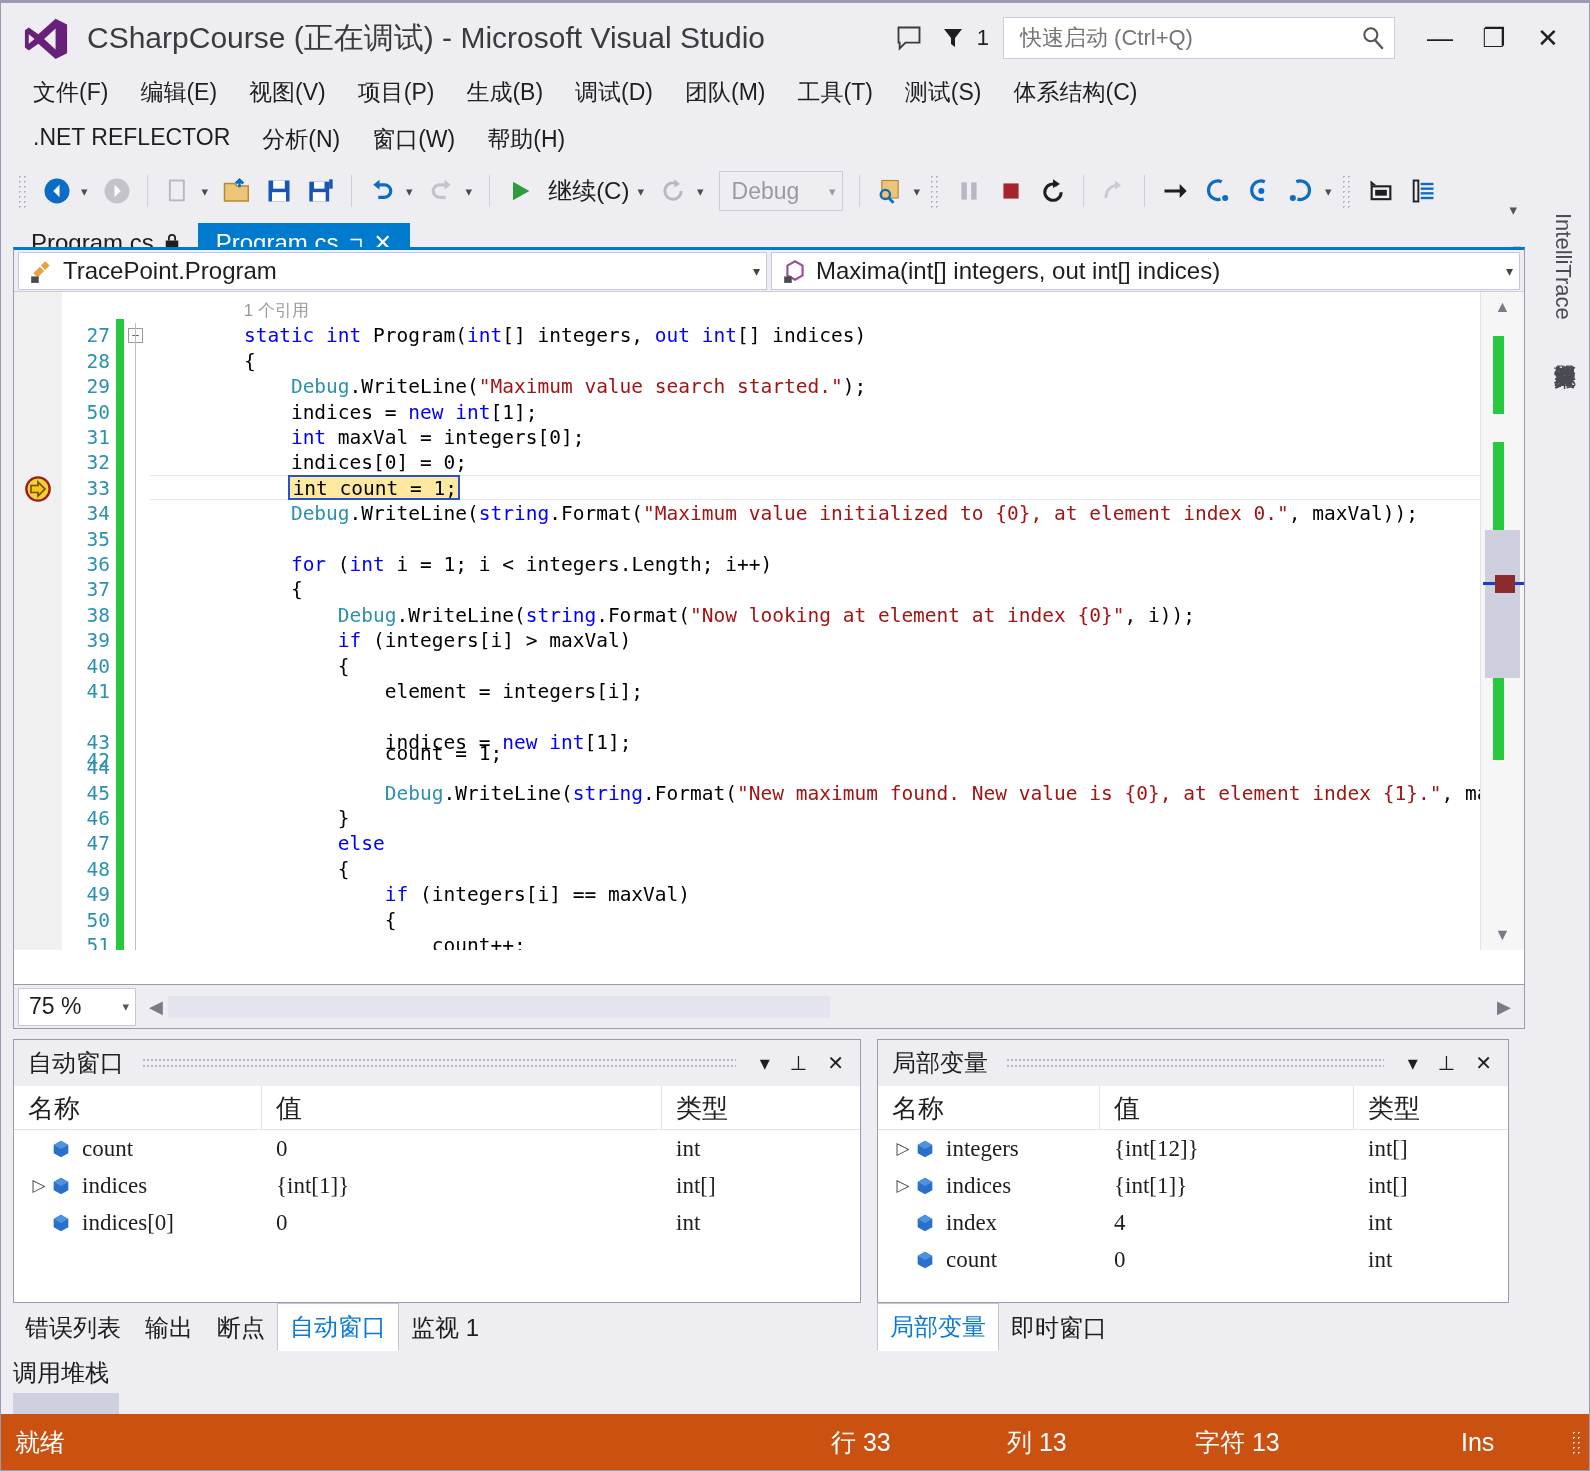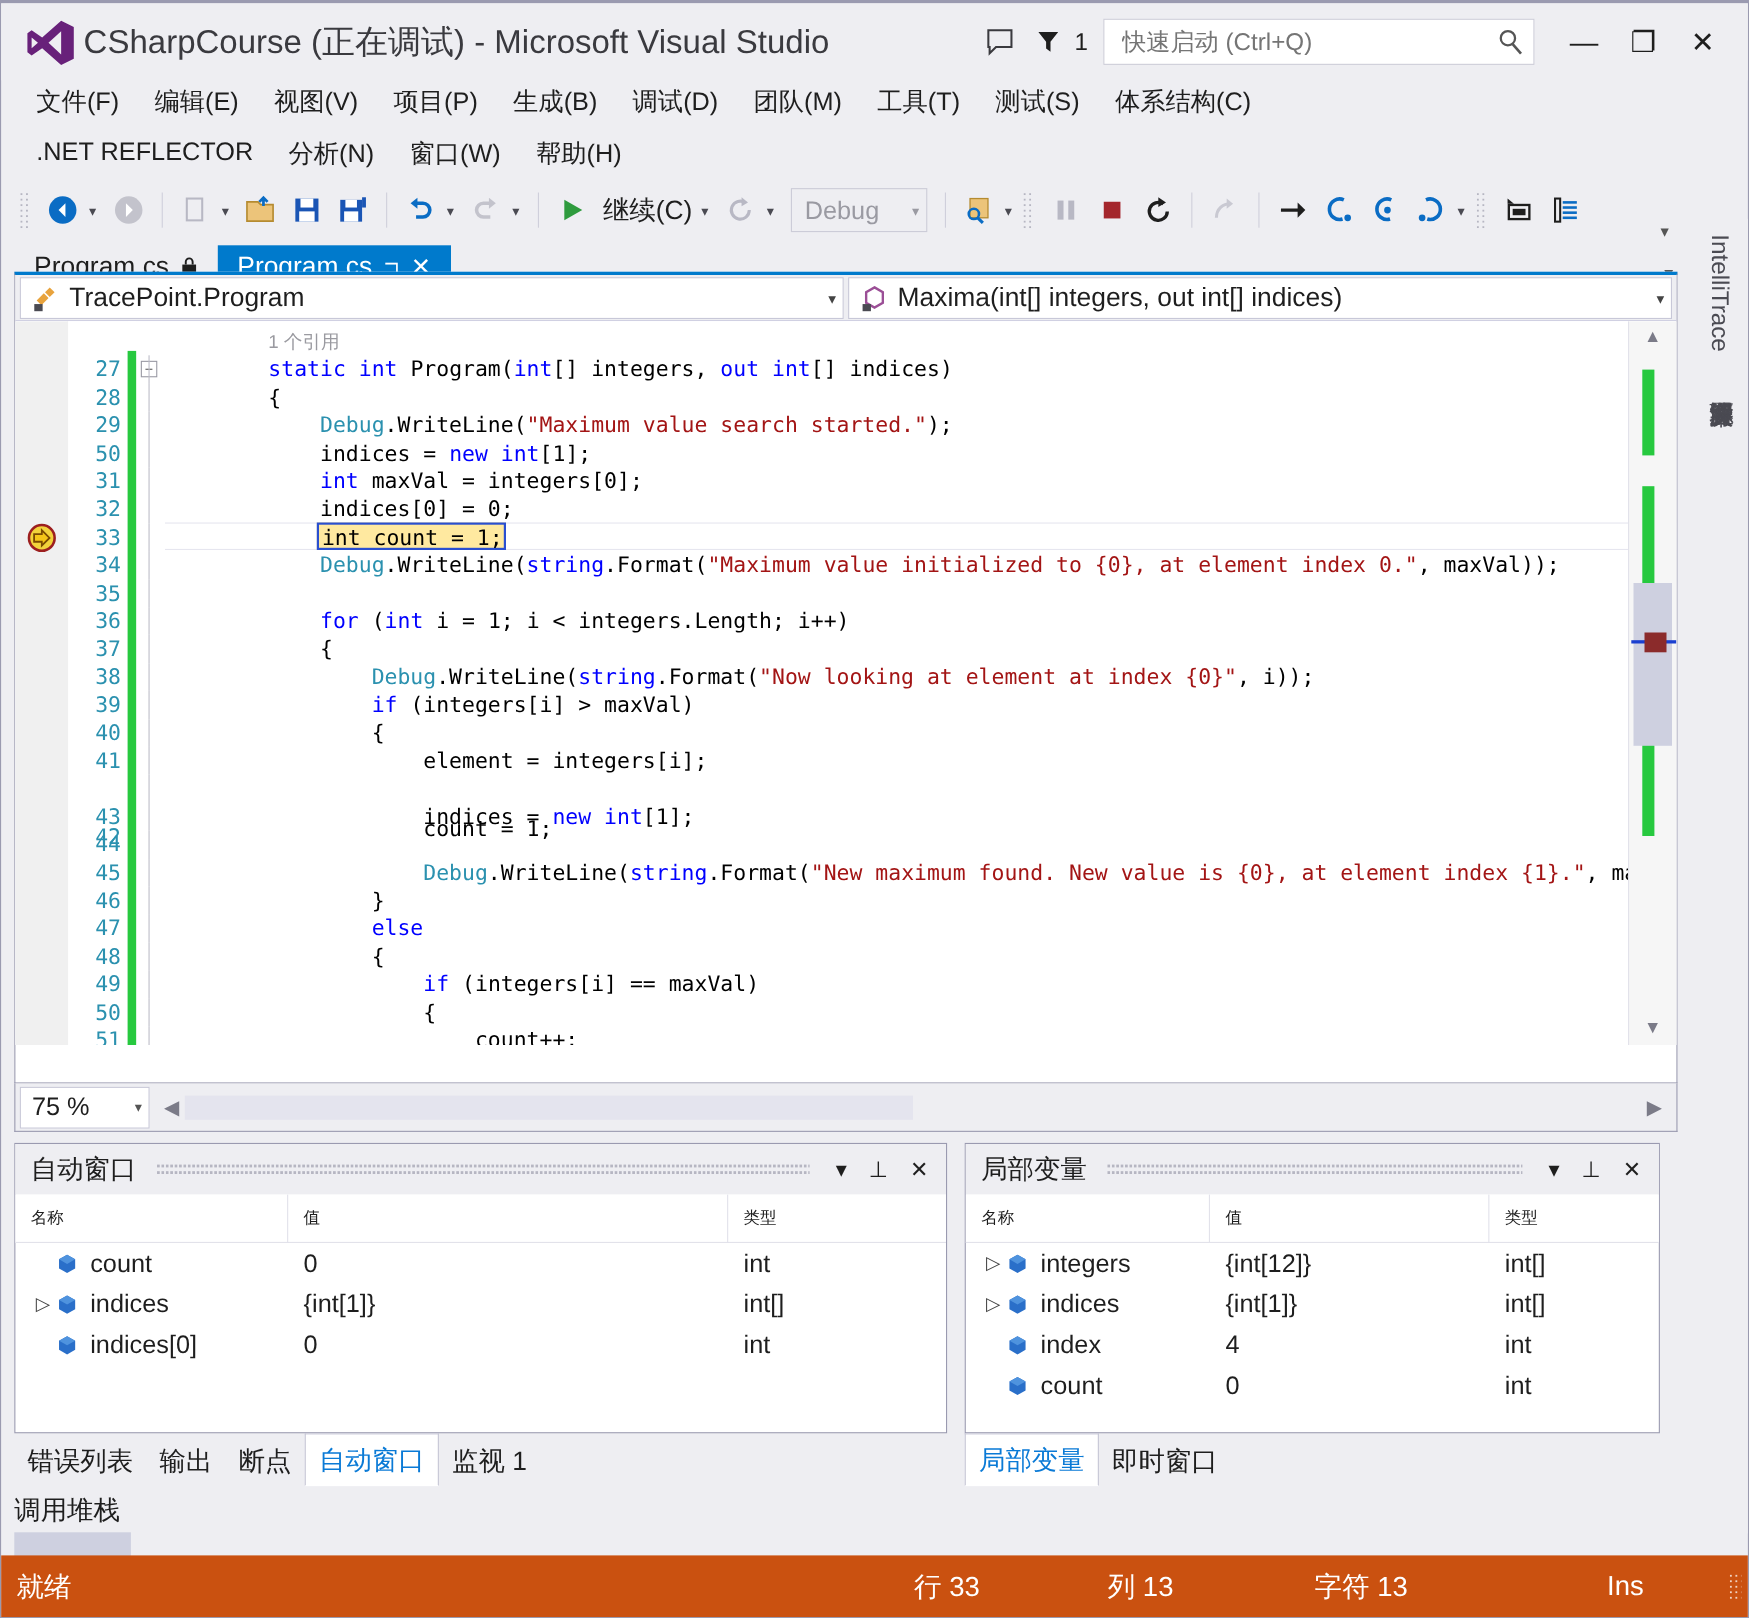--- a/index.html
+++ b/index.html
@@ -22,21 +22,21 @@
   
   .titlebar {
     position: relative;
     height: 70px;
     display: flex; align-items: center;
     padding-left: 22px;
     background: #eeeef2;
   }
   .vs-logo { width: 46px; height: 46px; flex: none; }
   .title-text {
-    font-size: 30px; color: #3a3a3f; margin-left: 7px;
+    font-size: 30px; color: #3a3a3f; margin-left: 18px;
     white-space: nowrap;
   }
   .title-right {
     position: absolute; right: 14px; top: 0; height: 70px;
     display: flex; align-items: center; gap: 0px;
   }
   .tb-icon {
     width: 44px; height: 44px; display: flex; align-items: center; justify-content: center;
     color: #1e1e1e;
   }
@@ -235,25 +235,25 @@
     flex: 1; height: 12px; margin: 0 10px;
     background-image: radial-gradient(#b6b6c2 1px, transparent 1px);
     background-size: 4px 6px;
   }
   .ph-btn { font-size: 20px; color: #1e1e1e; padding: 0 6px; }
   .grid-head {
     display: flex; height: 44px; align-items: center;
     border-bottom: 1px solid #e2e2ea; background: #fff;
   }
   .gh-cell {
-    font-size: 15px; color: #1e1e1e; padding-left: 14px;
+    font-size: 26px; color: #1e1e1e; padding-left: 14px;
     border-right: 1px solid #e2e2ea; height: 44px; line-height: 44px;
     overflow: hidden; white-space: nowrap;
   }
-  .grid-row { display: flex; height: 37px; align-items: center; }
+  .grid-row { display: flex; height: 37px; align-items: center; font-family: Liberation Serif, serif; }
   .gr-cell {
     font-size: 23px; color: #1e1e1e; padding-left: 14px;
     height: 37px; line-height: 37px; overflow: hidden; white-space: nowrap;
     display: flex; align-items: center;
   }
   .expander { width: 22px; font-size: 17px; color: #444; flex: none; text-align: center;}
   .varicon { width: 22px; height: 22px; flex: none; margin-right: 10px; }
 
   .tabrow {
     position: absolute; display: flex; align-items: flex-end; height: 48px;

